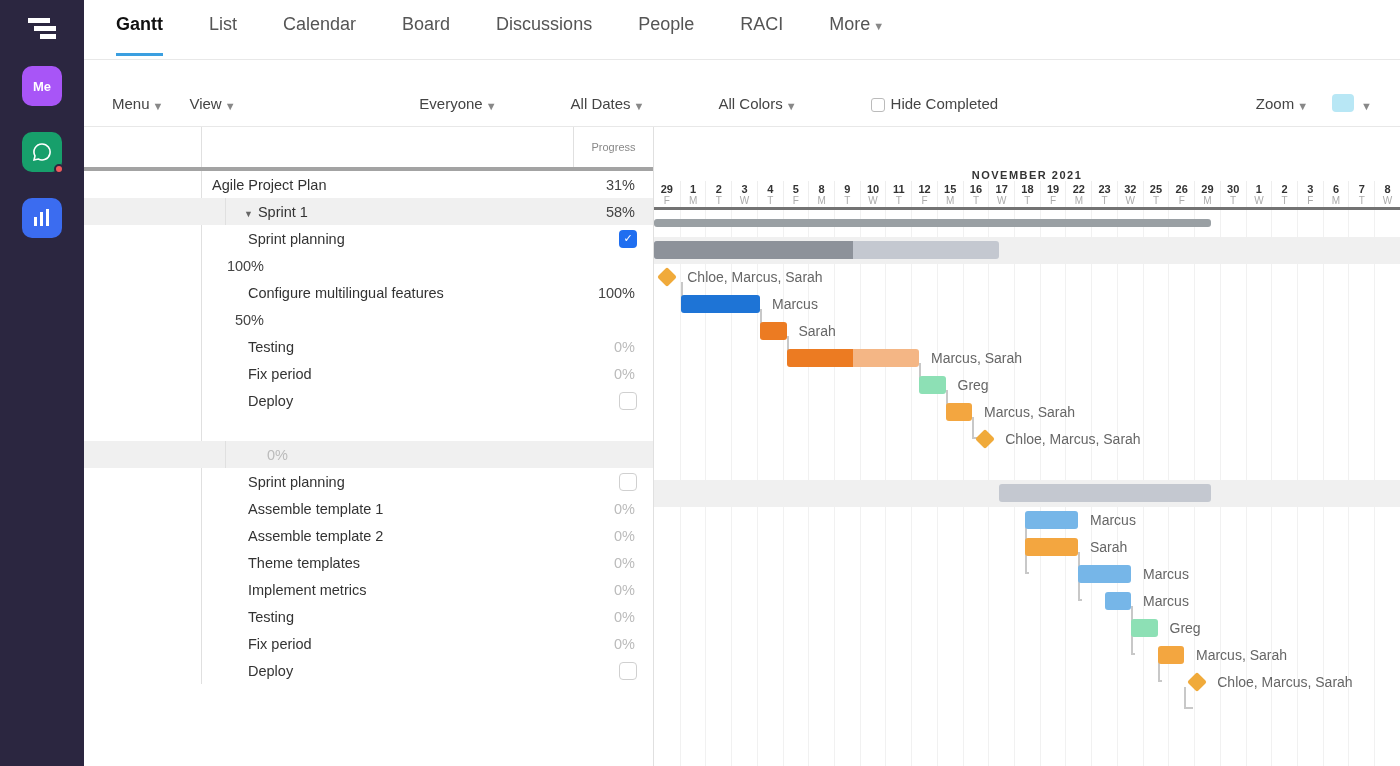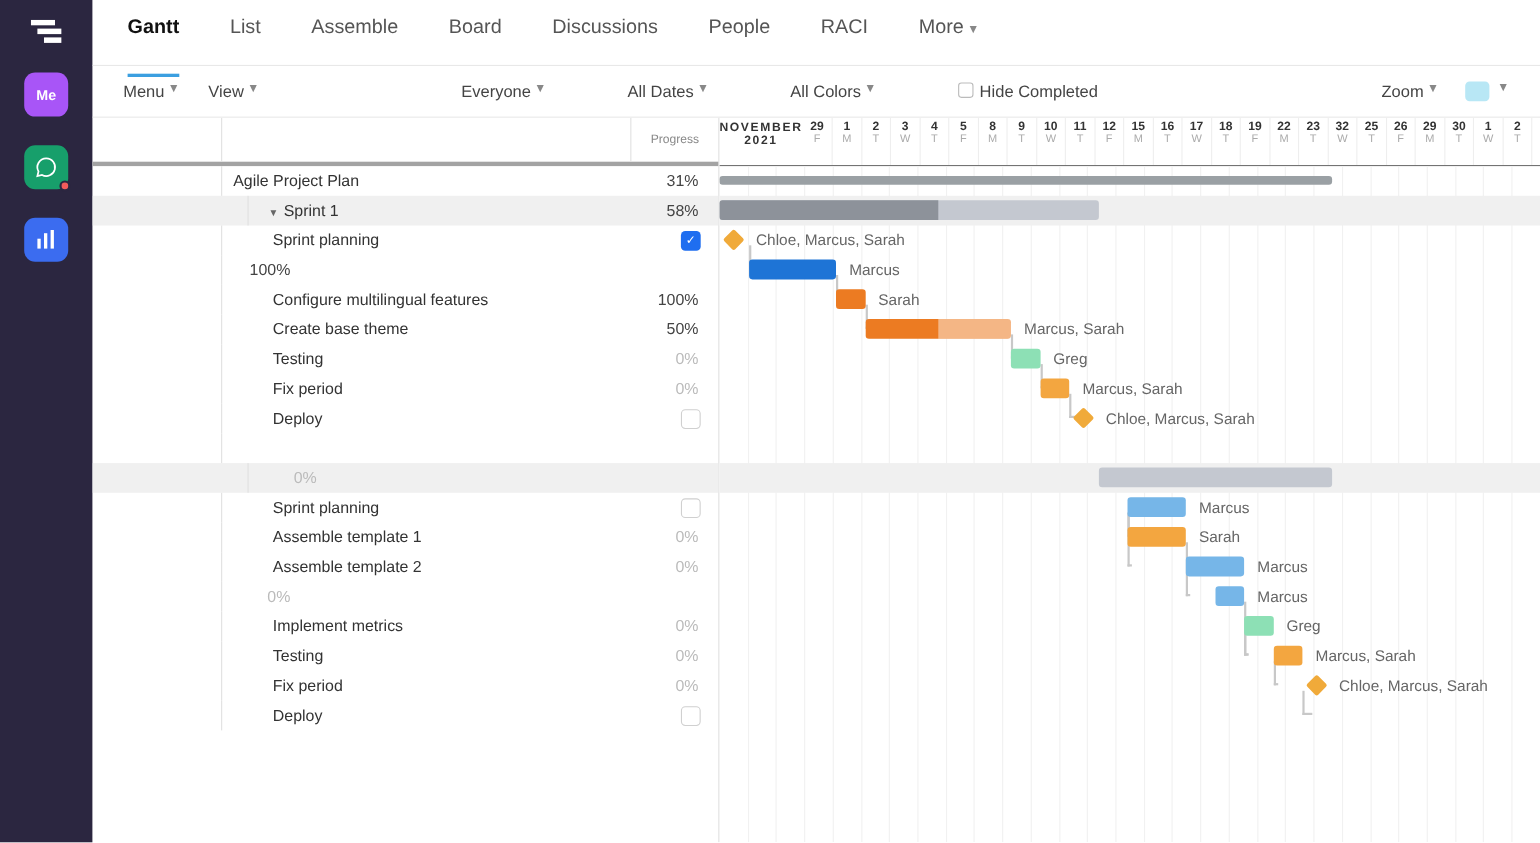--- a/index.html
+++ b/index.html
@@ -10,28 +10,28 @@
 .logo { width: 28px; height: 22px; }
 .rail-btn { width: 40px; height: 40px; border-radius: 10px; display: flex; align-items: center; justify-content: center; color: #fff; font-size: 13px; font-weight: 600; position: relative; }
 .rail-me { background: #a855f7; }
 .rail-chat { background: #179f6b; }
 .rail-chat .dot { position: absolute; bottom: -2px; right: -2px; width: 10px; height: 10px; border-radius: 50%; background: #f15b5b; border: 2px solid #2b2640; }
 .rail-chart { background: #3b6cf0; }
 
 .main { flex: 1; display: flex; flex-direction: column; overflow: hidden; }
 
 .tabs { display: flex; gap: 46px; padding: 14px 32px 0 32px; font-size: 18px; color: #555; border-bottom: 1px solid #e8e8e8; height: 60px; align-items: flex-start; }
-.tab { cursor: pointer; padding-bottom: 32px; border-bottom: 3px solid transparent; text-align: center; }
+.tab { cursor: pointer; padding-bottom: 18px; border-bottom: 3px solid transparent; text-align: center; }
 .tab.active { color: #111; font-weight: 600; border-bottom-color: #3b9fe0; }
 .chev { font-size: 11px; color: #888; margin-left: 3px; }
 
 .toolbar { display: flex; align-items: center; padding: 14px 28px; font-size: 15px; color: #444; border-bottom: 1px solid #e8e8e8; }
 .toolbar-left { display: flex; gap: 26px; }
 .toolbar-right { margin-left: auto; display: flex; align-items: center; gap: 14px; }
-.tb-item { cursor: pointer; display: flex; align-items: flex-start; }
+.tb-item { cursor: pointer; display: flex; align-items: flex-end; margin-top: 20px; }
 .cbox { width: 14px; height: 14px; border: 1px solid #bbb; border-radius: 3px; display: inline-block; margin-right: 6px; }
 .sw { width: 22px; height: 18px; background: #b8e7f5; border-radius: 4px; display: inline-block; margin: 0 4px 0 10px; }
 .filters { display: flex; gap: 74px; margin-left: auto; margin-right: 74px; }
 
 .grid { flex: 1; display: flex; overflow: hidden; position: relative; }
 .left-pane { width: 570px; flex: 0 0 570px; border-right: 1px solid #e0e0e0; display: flex; flex-direction: column; }
 .lp-header { height: 44px; border-bottom: 4px solid #a3a3a3; display: flex; }
 .lp-header .gutter { width: 118px; border-right: 1px solid #e0e0e0; }
 .lp-header .name-col { flex: 1; }
 .lp-header .prog-col { width: 80px; border-left: 1px solid #e0e0e0; display: flex; align-items: center; justify-content: center; font-size: 11px; color: #888; }
@@ -44,21 +44,21 @@
 .row.group { background: #f0f0f0; font-weight: 500; padding-left: 24px; }
 .row.task .name { padding-left: 46px; }
 .row.sprint .name { padding-left: 18px; }
 .row.project .name { font-weight: 500; padding-left: 10px;}
 .row .prog.zero { color: #bbb; }
 .row .prog .chk { width: 18px; height: 18px; background: #1f6ef0; border-radius: 4px; display: inline-flex; align-items: center; justify-content: center; color: #fff; font-size: 11px; float:right; margin-right:-2px;}
 .row .prog .chk-empty { width: 18px; height: 18px; border: 1px solid #d0d0d0; border-radius: 4px; display: inline-block; float:right; margin-right:-2px;}
 .tri { font-size: 9px; color: #666; margin-right: 5px; }
 
 .right-pane { flex: 1; position: relative; overflow: hidden; }
-.timeline-header { height: 44px; border-bottom: 1px solid #737373; display: flex; flex-direction: row; }
+.timeline-header { height: 44px; border-bottom: 3px solid #737373; display: flex; flex-direction: column; margin-top: 39px; }
 .month { height: 18px; text-align: center; font-size: 11px; letter-spacing: 1.5px; color: #333; font-weight: 600; padding-top: 3px; }
 .days { flex: 1; display: flex; }
 .day { width: 26.5px; text-align: center; font-size: 11px; color: #333; border-left: 1px solid #eee; padding-top: 2px; line-height: 12px; }
 .day .dow { color: #aaa; font-size: 10px; }
 .day:first-child { border-left: none; }
 
 .chart-body { position: relative; height: calc(100% - 44px); text-align: center; }
 .vlines { position: absolute; inset: 0; display: flex; pointer-events:none; }
 .vlines div { width: 26.5px; border-left: 1px solid #f1f1f1; }
 .vlines div:first-child { border-left:none; }
@@ -97,21 +97,21 @@
           <rect x="7" y="3" width="3" height="14" fill="#fff"></rect>
           <rect x="13" y="0" width="3" height="17" fill="#fff"></rect>
         </svg>
     </div>
   </div>
 
   <div class="main">
     <div class="tabs" id="tabs">
         <span class="tab active">Gantt</span>
         <span class="tab">List</span>
-        <span class="tab">Assemble</span>
+        <span class="tab">Calendar</span>
         <span class="tab">Board</span>
         <span class="tab">Discussions</span>
         <span class="tab">People</span>
         <span class="tab">RACI</span>
         <span class="tab">More<span class="chev">▼</span></span>
       </div>
 
     <div class="toolbar">
       <div class="toolbar-left">
         <span class="tb-item">
@@ -184,21 +184,20 @@
               <div class="gutter"></div>
               <div class="prog">100%</div>
             </div>
             <div class="row task">
               <div class="gutter"></div>
               <div class="name"><span>Configure multilingual features</span></div>
               <div class="prog">100%</div>
             </div>
             <div class="row task">
               <div class="gutter"></div>
-              <div class="name"><span>Create base theme</span></div>
               <div class="prog">50%</div>
             </div>
             <div class="row task">
               <div class="gutter"></div>
               <div class="name"><span>Testing</span></div>
               <div class="prog zero">0%</div>
             </div>
             <div class="row task">
               <div class="gutter"></div>
               <div class="name"><span>Fix period</span></div>
@@ -230,20 +229,21 @@
               <div class="name"><span>Assemble template 1</span></div>
               <div class="prog zero">0%</div>
             </div>
             <div class="row task">
               <div class="gutter"></div>
               <div class="name"><span>Assemble template 2</span></div>
               <div class="prog zero">0%</div>
             </div>
             <div class="row task">
               <div class="gutter"></div>
+              <div class="name"><span>Theme templates</span></div>
               <div class="prog zero">0%</div>
             </div>
             <div class="row task">
               <div class="gutter"></div>
               <div class="name"><span>Implement metrics</span></div>
               <div class="prog zero">0%</div>
             </div>
             <div class="row task">
               <div class="gutter"></div>
               <div class="name"><span>Testing</span></div>

